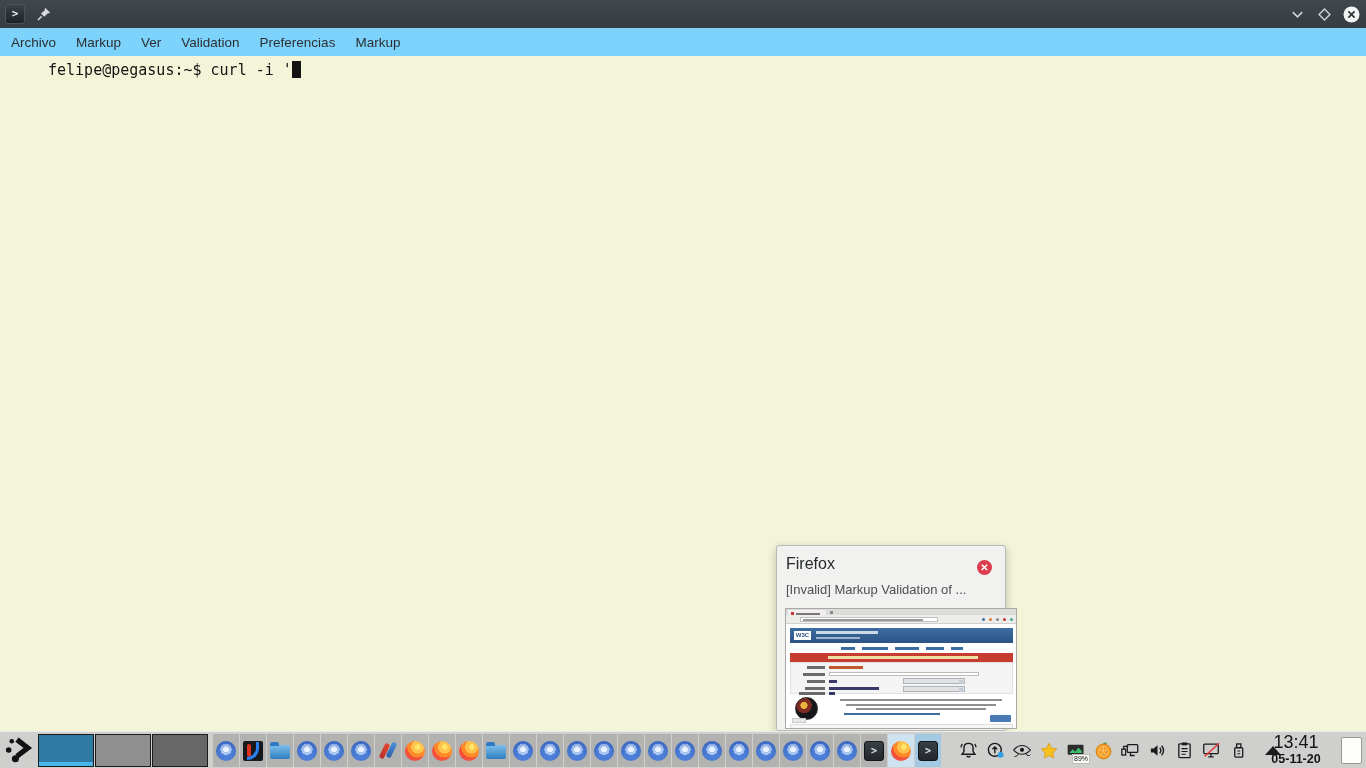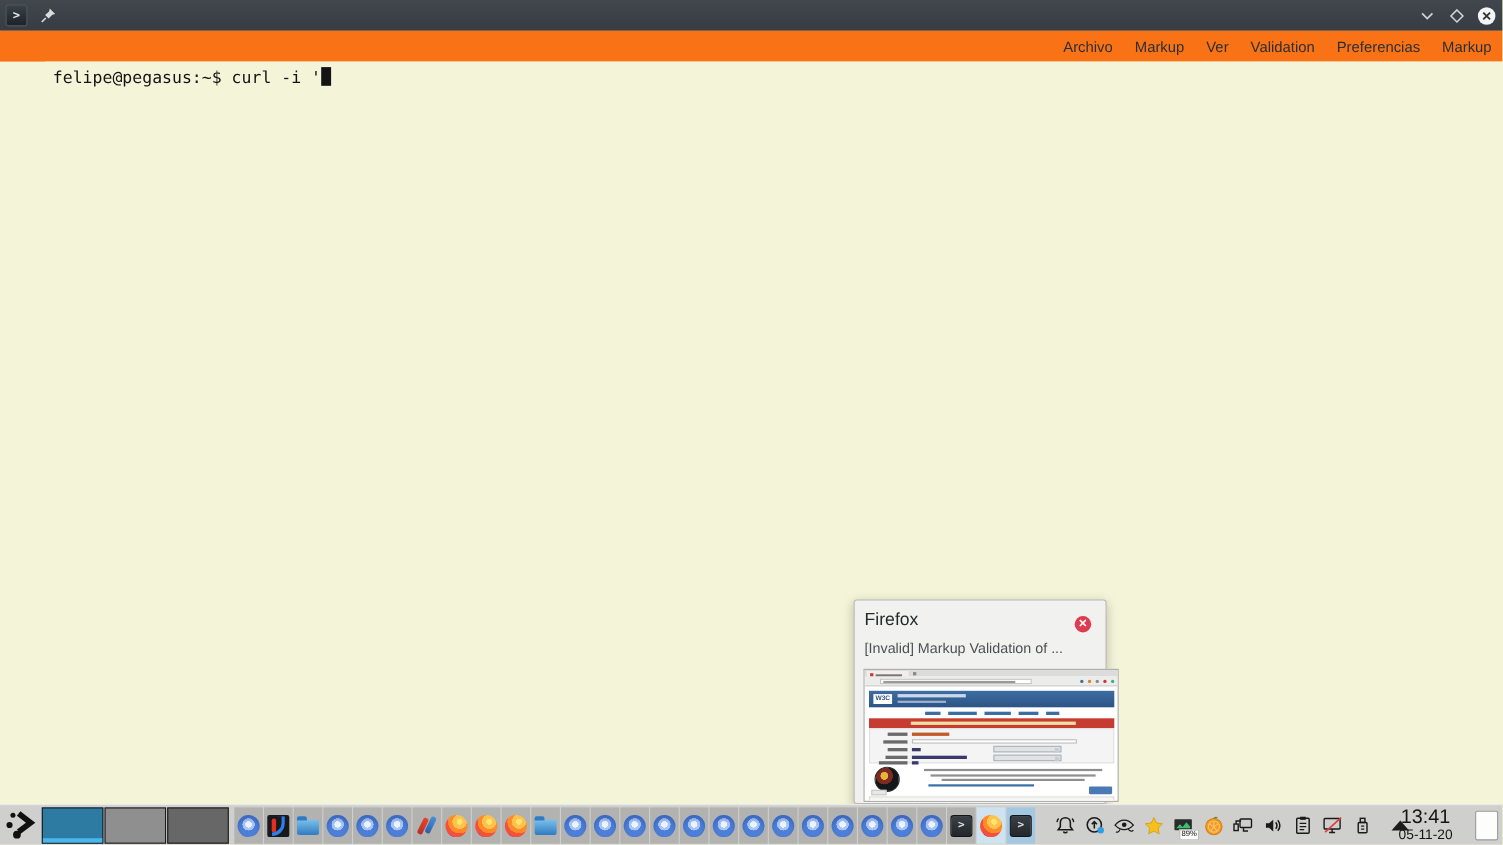--- a/index.html
+++ b/index.html
@@ -12,21 +12,21 @@
   .tb-appicon { width:20px; height:20px; margin-left:5px; border-radius:3px;
     background:linear-gradient(#3a4248,#1d2226); border:1px solid #4c545a;
     color:#e8ecee; font:bold 11px/18px "DejaVu Sans Mono",monospace; text-align:center; }
   .tb-pin { margin-left:11px; width:16px; height:16px; }
   .tb-title { position:absolute; left:0; right:0; text-align:center; color:#eff1f2; font-size:13.5px; pointer-events:none; }
   .tb-buttons { position:absolute; right:6px; top:0; height:28px; display:flex; align-items:center; gap:10px; }
   .tb-btn { width:17px; height:17px; display:flex; align-items:center; justify-content:center; }
 
   
   .menubar { position:absolute; left:0; top:28px; width:1366px; height:28px;
-    background:#f97316; display:flex; align-items:center; padding-left:1px;justify-content:flex-end; }
+    background:#7dd3fc; display:flex; align-items:center; padding-left:1px; }
   .menu-item { padding:0 10px; font-size:13.5px; color:#2b2f33; }
 
   
   .terminal { position:absolute; left:0; top:56px; width:1366px; height:675px; background:#f4f4d8;margin-left:41px; }
   .term-line { position:absolute; left:7px; top:4px; white-space:pre;
     font-family:"DejaVu Sans Mono", monospace; font-size:15px; line-height:20px; color:#141414; }
   .cursor { display:inline-block; width:9px; height:17px; background:#141414; vertical-align:-3px; }
 
   
   .popup { position:absolute; left:776px; top:545px; width:230px; height:186px;
@@ -118,21 +118,21 @@
   .tray { position:absolute; left:958px; top:0; height:37px; display:flex; align-items:center; gap:7px; }
   .tray-ic { position:relative; width:20px; height:20px; display:flex; align-items:center; justify-content:center; }
   .tray-ic svg { display:block; }
   .tray-label { position:absolute; right:-4px; bottom:-3px; background:#fbfbf9; border:1px solid #bcbcba;
     font-size:7px; line-height:8px; padding:0 1px; color:#111; }
   .caret-up { width:0; height:0; margin-left:10px; border-left:8px solid transparent;
     border-right:8px solid transparent; border-bottom:9px solid #1c1c1c; }
 
   .clock { position:absolute; left:1258px; top:1px; width:76px; height:35px; text-align:center; color:#151515; }
   .clock .time { font-size:18px; line-height:19px; }
-  .clock .date { font-size:12.5px; line-height:14px; }
+  .clock .date { font-size:12.5px; line-height:14px;font-weight:bold; }
   .show-desktop { position:absolute; right:4px; top:5px; width:21px; height:27px;
     background:#fdfdfb; border:1px solid #9a9a98; border-radius:2px; }
 </style>
 </head>
 <body>
 
 <div class="titlebar">
   <div class="tb-appicon">&gt;</div>
   <div class="tb-pin">
     <svg viewBox="0 0 16 16" width="16" height="16">

